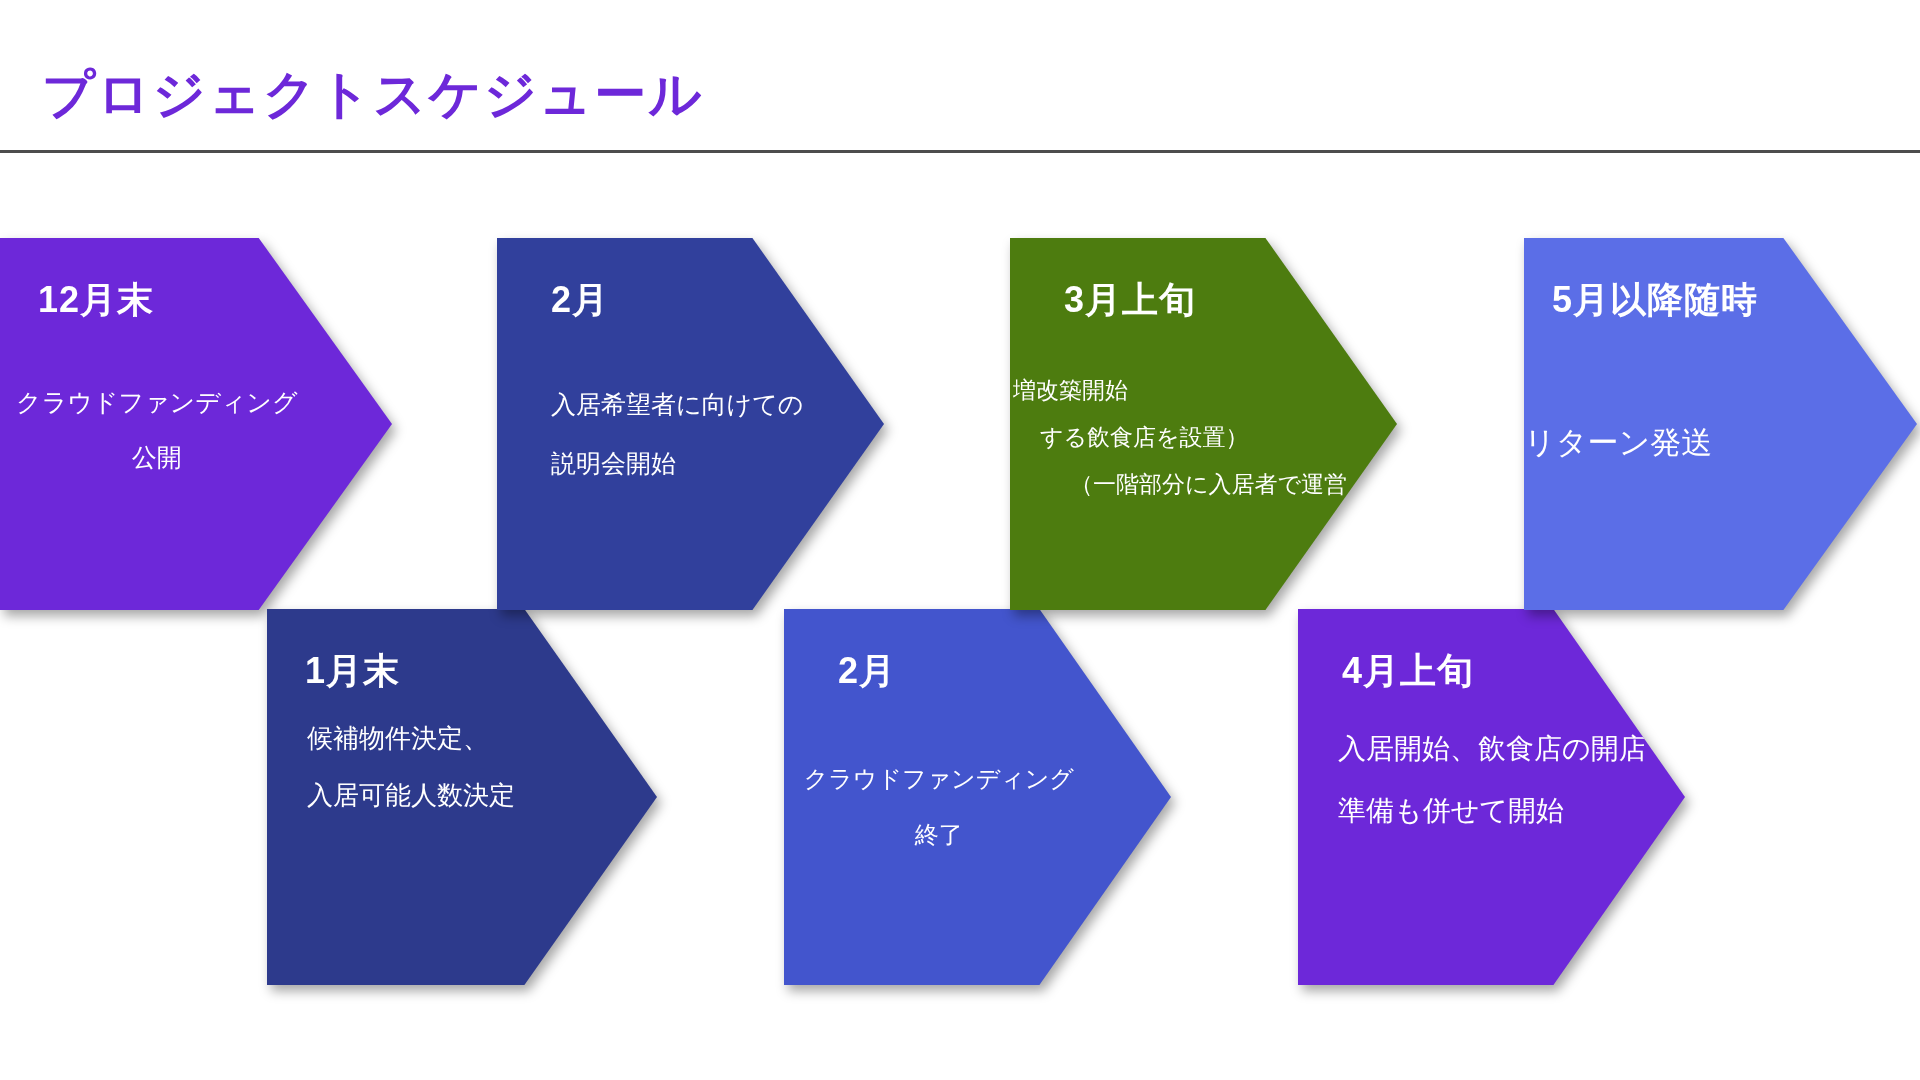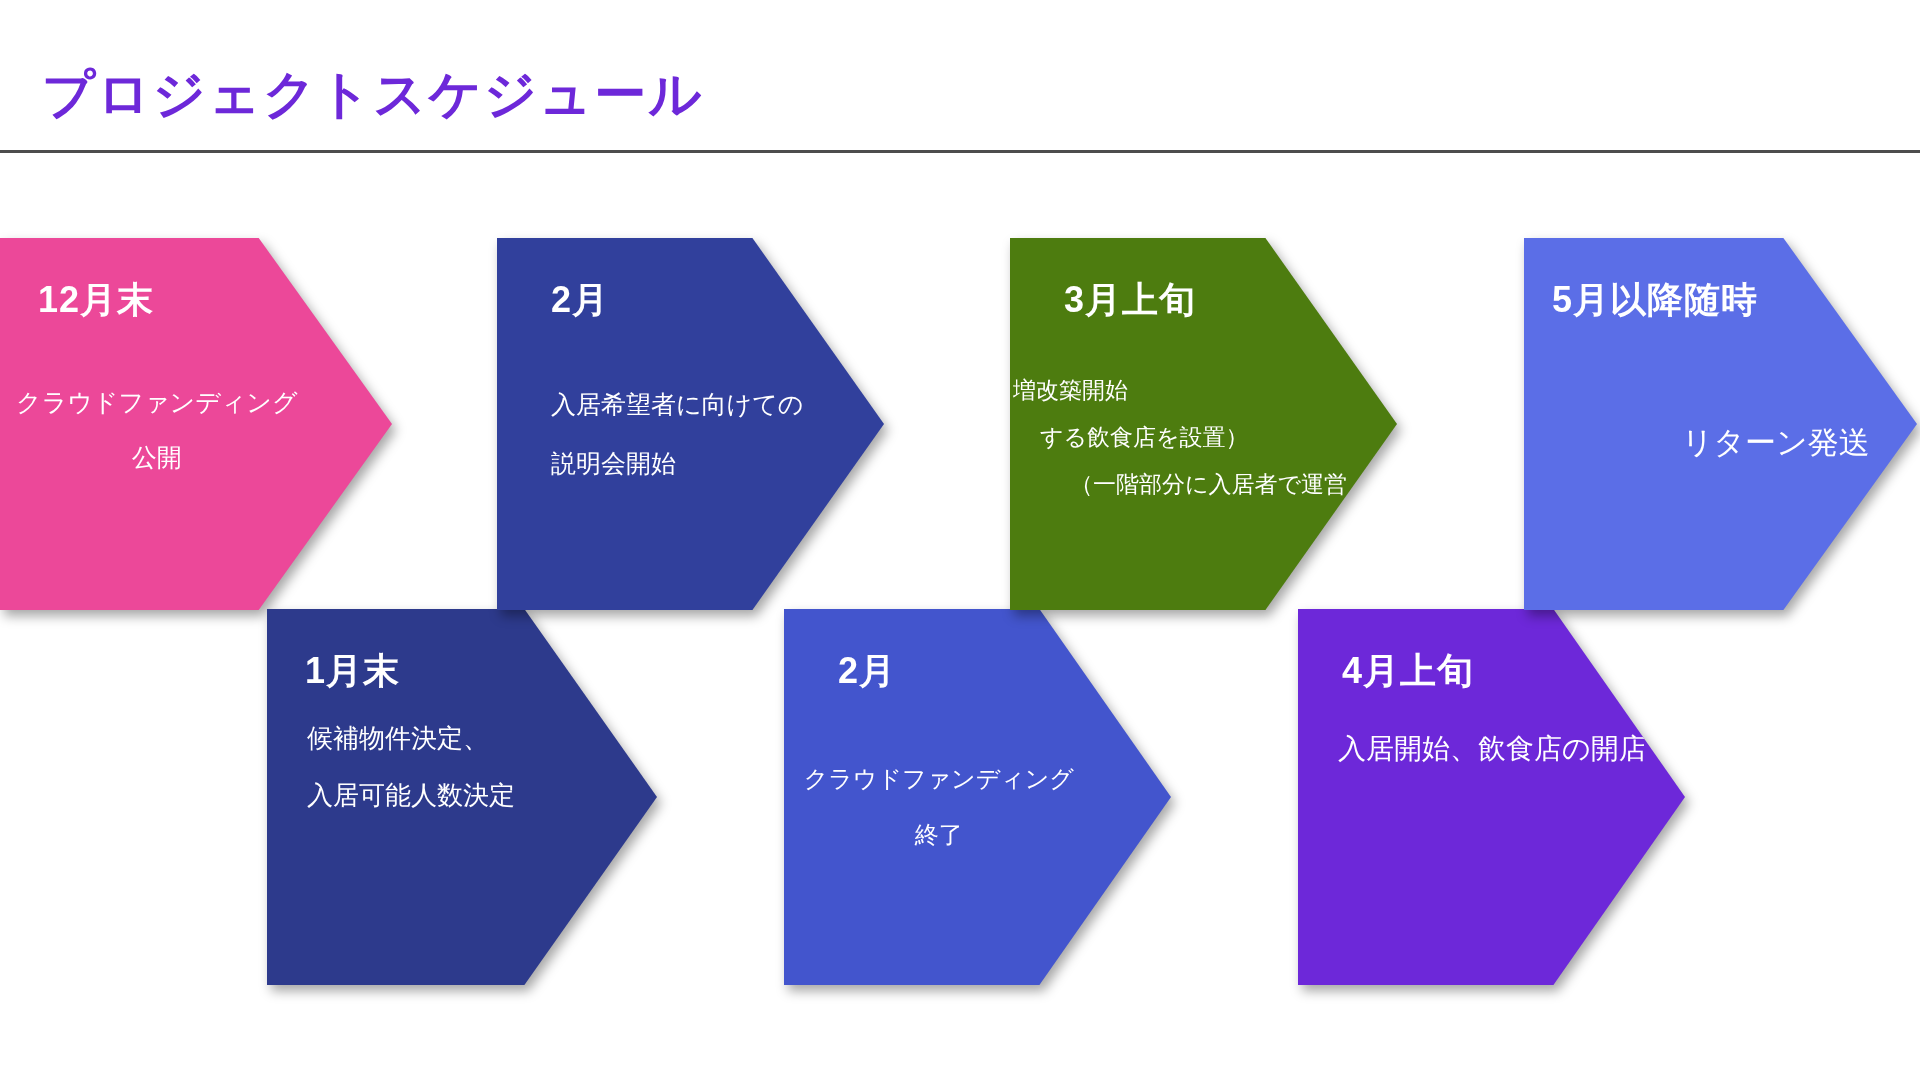--- a/index.html
+++ b/index.html
@@ -79,32 +79,32 @@
   .m4 .line { line-height: 2.05; }
   .m4 .line:nth-child(1) { padding-left: 3px; }
   .m4 .line:nth-child(2) { padding-left: 30px; }
   .m4 .line:nth-child(3) { padding-left: 60px; }
 
   .m5 .date { padding-left: 44px; }
   .m5 .body { padding-left: 40px; margin-top: 22px; font-size: 28px; }
   .m5 .line { line-height: 2.2; }
 
   .m6 .date { padding-left: 28px; }
-  .m6 .body { text-align: right; width: 88%; margin-top: 84px; font-size: 31px; }
+  .m6 .body { text-align: left; width: 88%; margin-top: 84px; font-size: 31px; }
 </style>
 </head>
 <body>
 
 <div class="slide">
 
   <h1 class="slide-title">プロジェクトスケジュール</h1>
   <div class="divider"></div>
 
   <div class="ms m0">
-    <div class="shape" style="background-color: #ec4899;">
+    <div class="shape" style="background-color: #6d28d9;">
       <div class="date">12月末</div>
       <div class="body">
         <div class="line">クラウドファンディング</div>
         <div class="line">公開</div>
       </div>
     </div>
   </div>
 
   <div class="ms m1">
     <div class="shape" style="background-color: rgb(45, 58, 140);">
@@ -145,20 +145,21 @@
         <div class="line">（一階部分に入居者で運営</div>
       </div>
     </div>
   </div>
 
   <div class="ms m5">
     <div class="shape" style="background-color: #6d28d9;">
       <div class="date">4月上旬</div>
       <div class="body">
         <div class="line">入居開始、飲食店の開店</div>
+        <div class="line">準備も併せて開始</div>
       </div>
     </div>
   </div>
 
   <div class="ms m6">
     <div class="shape" style="background-color: rgb(91, 110, 231);">
       <div class="date">5月以降随時</div>
       <div class="body">
         <div class="line">リターン発送</div>
       </div>

